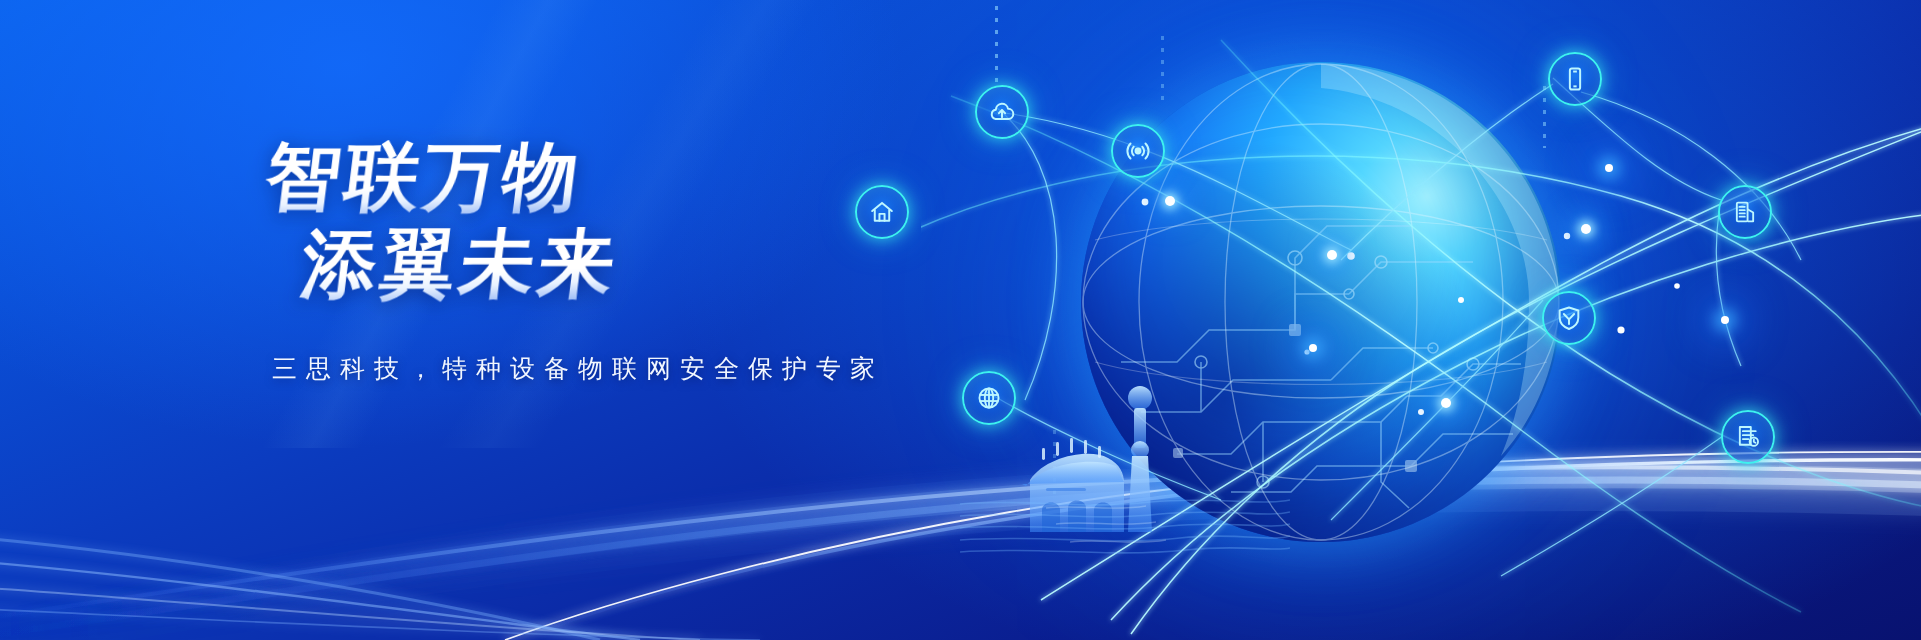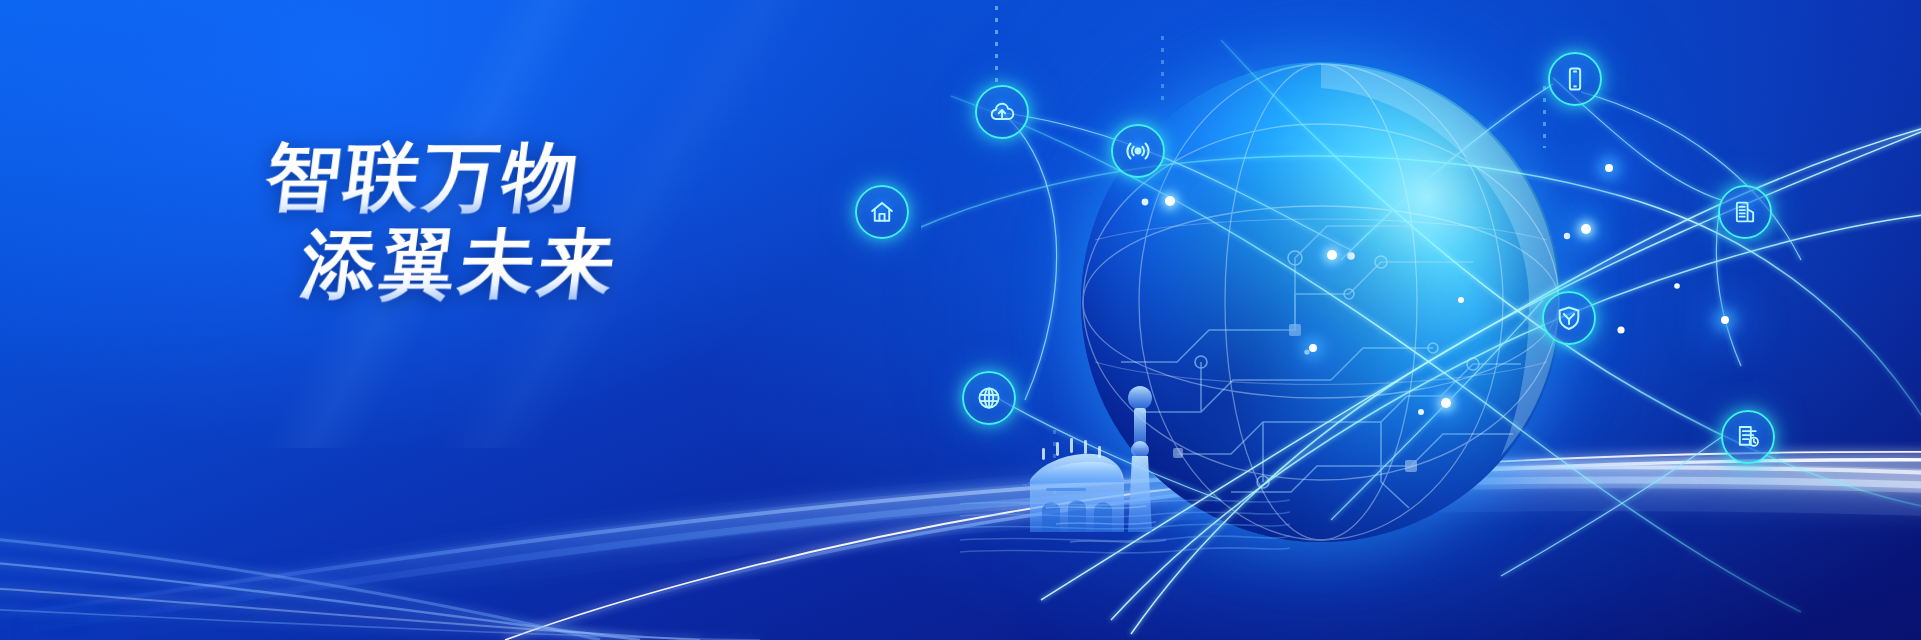--- a/index.html
+++ b/index.html
@@ -189,20 +189,21 @@
 
     <path d="M-40,196 C 160,214 400,252 600,300" fill="none" stroke="#6fa6f7" stroke-width="3" opacity=".5" filter="url(#softglow)"></path>
     <path d="M-40,220 C 180,238 430,274 640,300" fill="none" stroke="#8cbcff" stroke-width="2.4" opacity=".55" filter="url(#softglow)"></path>
     <path d="M-40,246 C 200,262 470,288 700,300" fill="none" stroke="#b6d6ff" stroke-width="2" opacity=".45" filter="url(#softglow)"></path>
     <path d="M-40,268 C 220,280 520,296 760,300" fill="none" stroke="#7fb2ff" stroke-width="1.6" opacity=".4" filter="url(#softglow)"></path>
   </svg>
 
   <div class="copy">
     <div class="headline headline-l1">智联万物</div>
     <div class="headline headline-l2">添翼未来</div>
+    <div class="subtitle">三思科技，特种设备物联网安全保护专家</div>
   </div>
 
   <div class="scene">
 
     <div class="globe-wrap">
       <div class="globe-glow"></div>
       <div class="globe"></div>
       <div class="globe-rim"></div>
 
       <svg class="circuit" viewBox="0 0 480 480">

